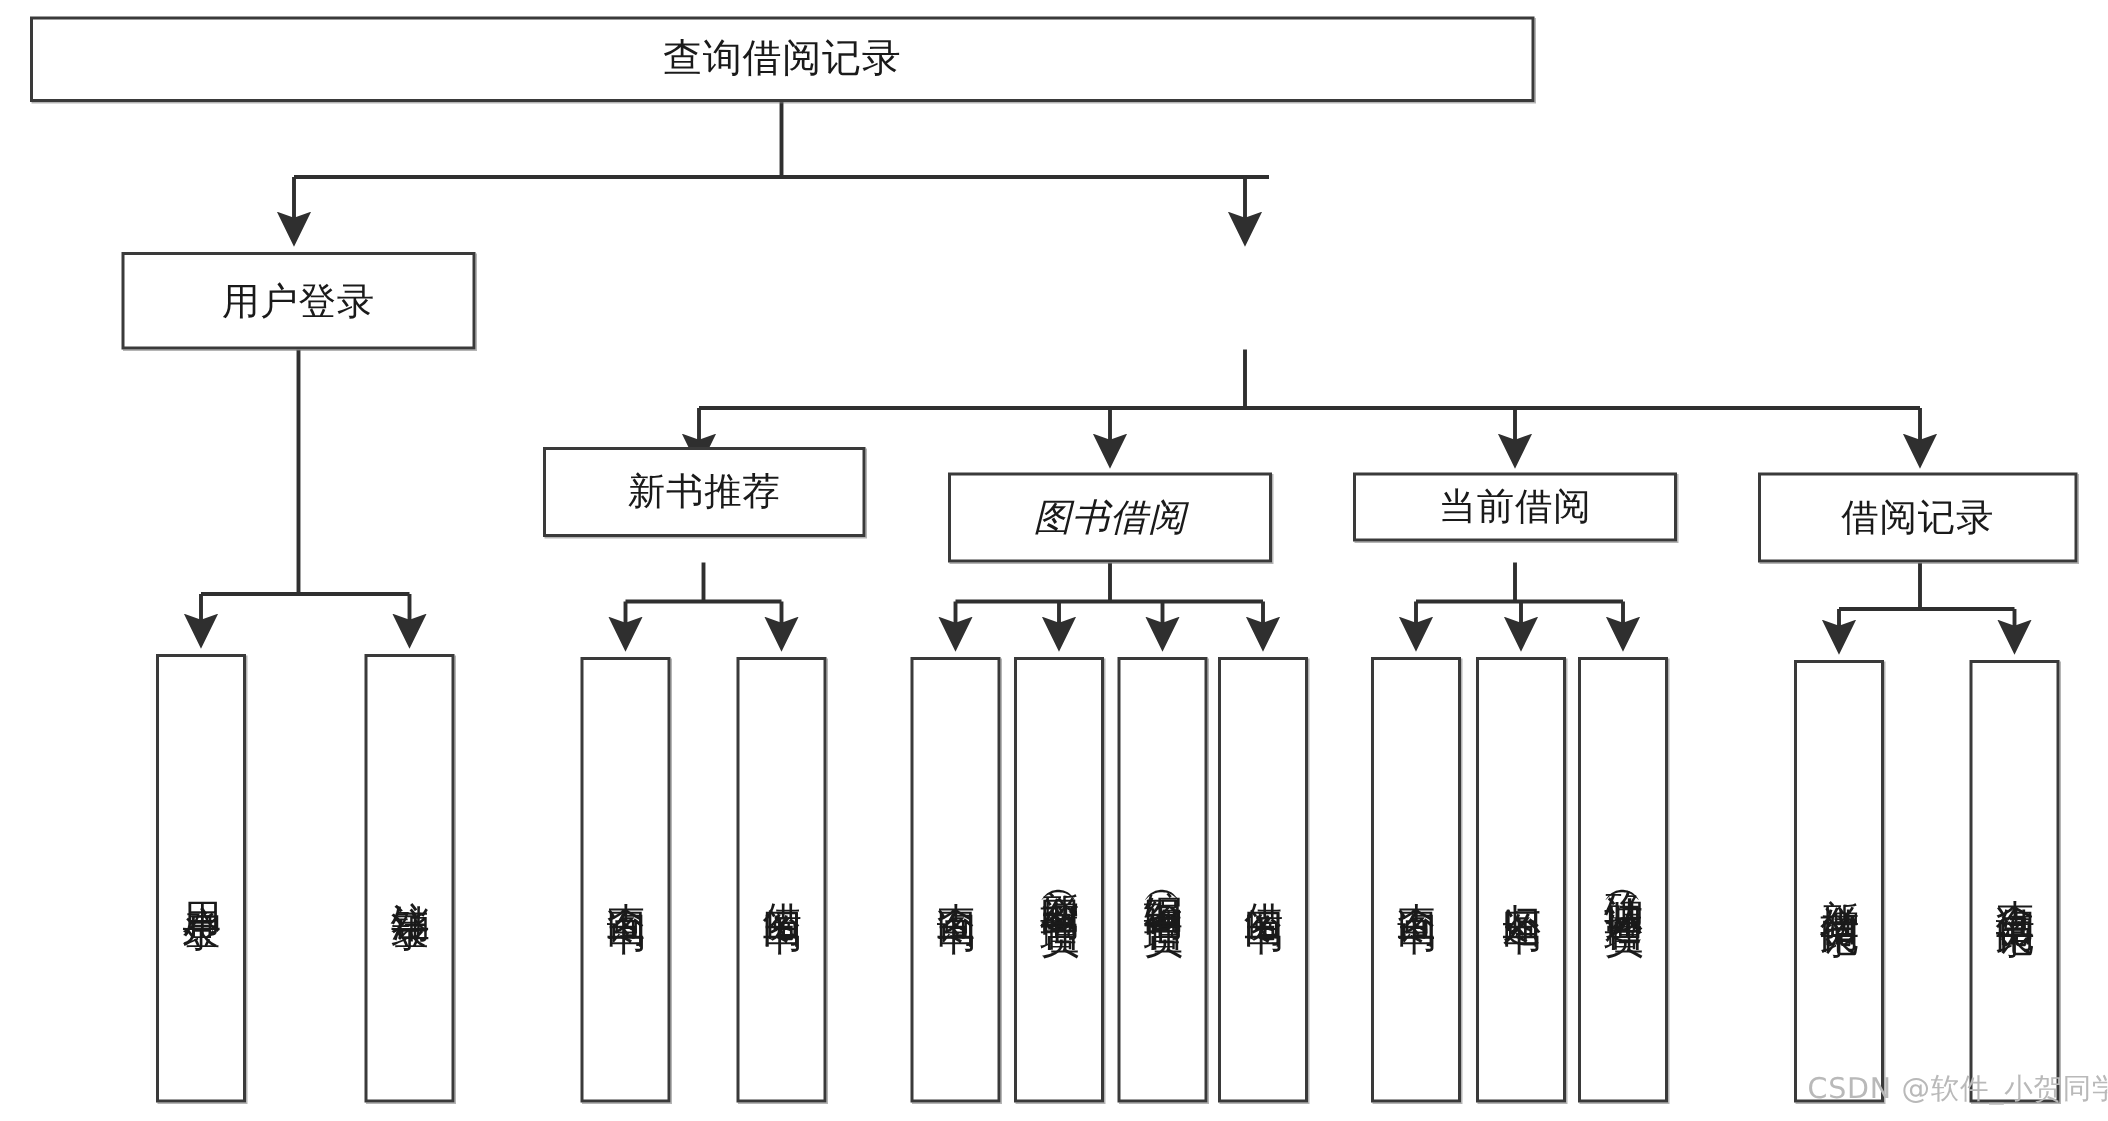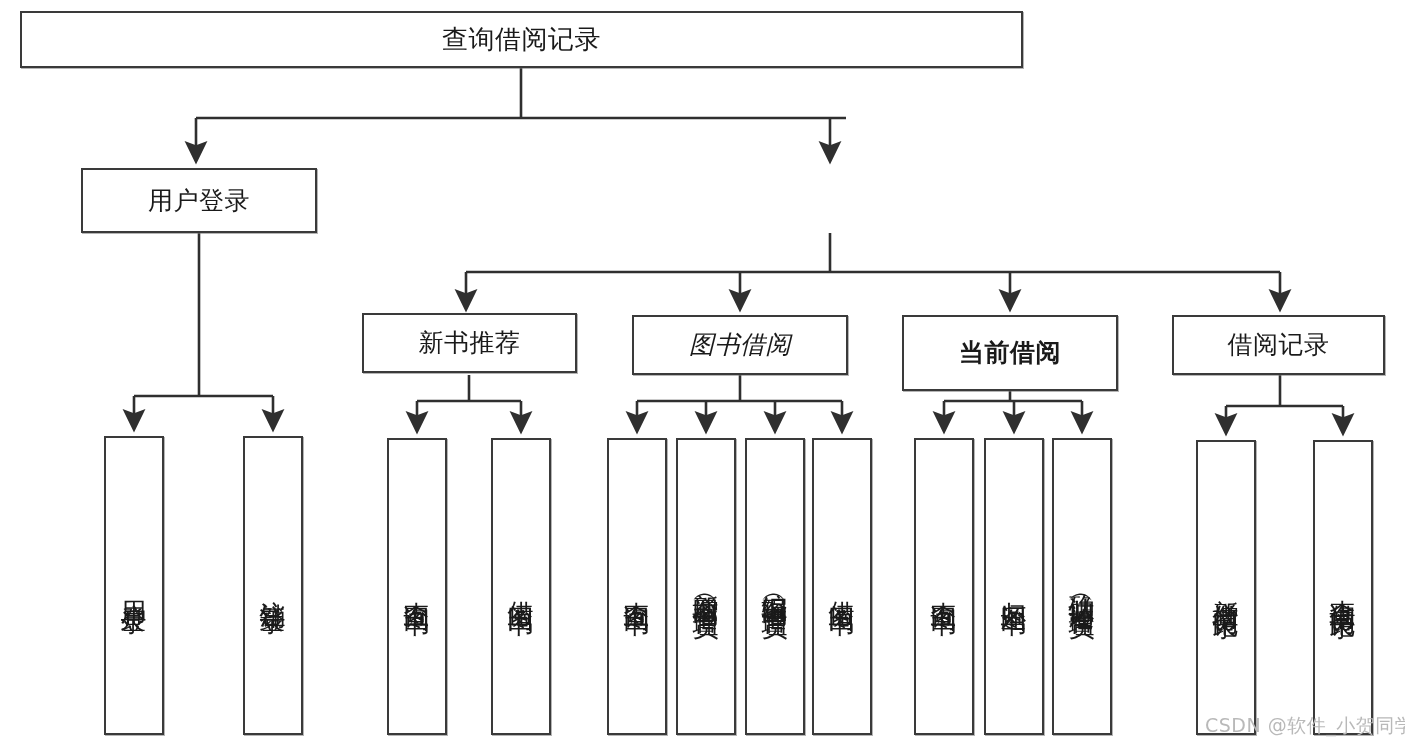--- a/index.html
+++ b/index.html
@@ -129,29 +129,29 @@
 
   <div class="node horiz root" style="left:20px; top:11px; width:1003px; height:57px;">
     <span class="lbl">查询借阅记录</span>
   </div>
 
   <div class="node horiz" style="left:81px; top:168px; width:236px; height:65px;">
     <span class="lbl">用户登录</span>
   </div>
 
 
-  <div class="node horiz" style="left:362px; top:313px; width:215px; height:60px;">
+  <div class="node horiz" style="left:362px; top:298px; width:215px; height:60px;">
     <span class="lbl">新书推荐</span>
   </div>
 
   <div class="node horiz" style="left:632px; top:315px; width:216px; height:60px;font-style:italic;">
     <span class="lbl">图书借阅</span>
   </div>
 
-  <div class="node horiz" style="left:902px; top:315px; width:216px; height:76px;font-weight:bold;">
+  <div class="node horiz" style="left:902px; top:315px; width:216px; height:46px;">
     <span class="lbl">当前借阅</span>
   </div>
 
   <div class="node horiz" style="left:1172px; top:315px; width:213px; height:60px;">
     <span class="lbl">借阅记录</span>
   </div>
 
   <div class="node vert" style="left:104px; top:436px; width:60px; height:299px;">
     <span class="lbl">用户登录</span>
   </div>

